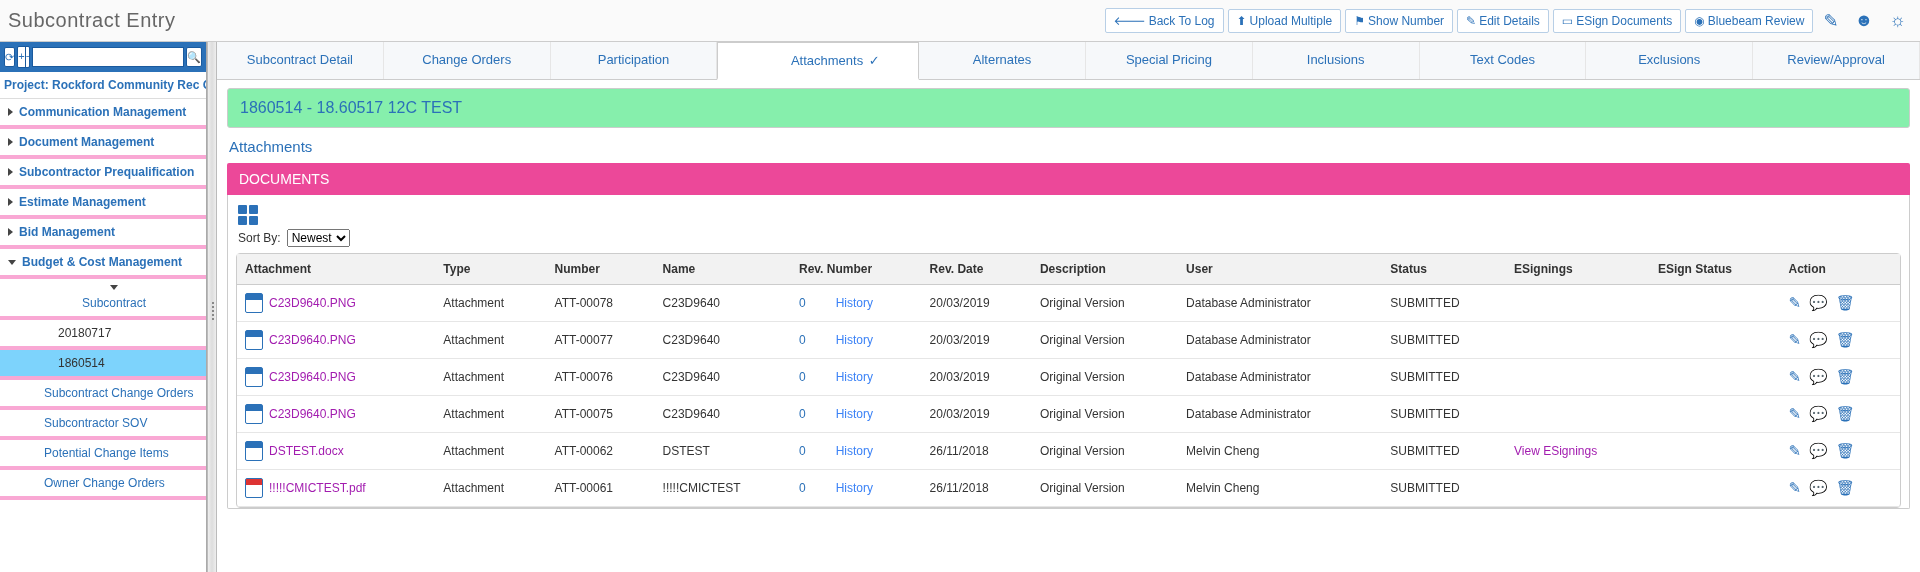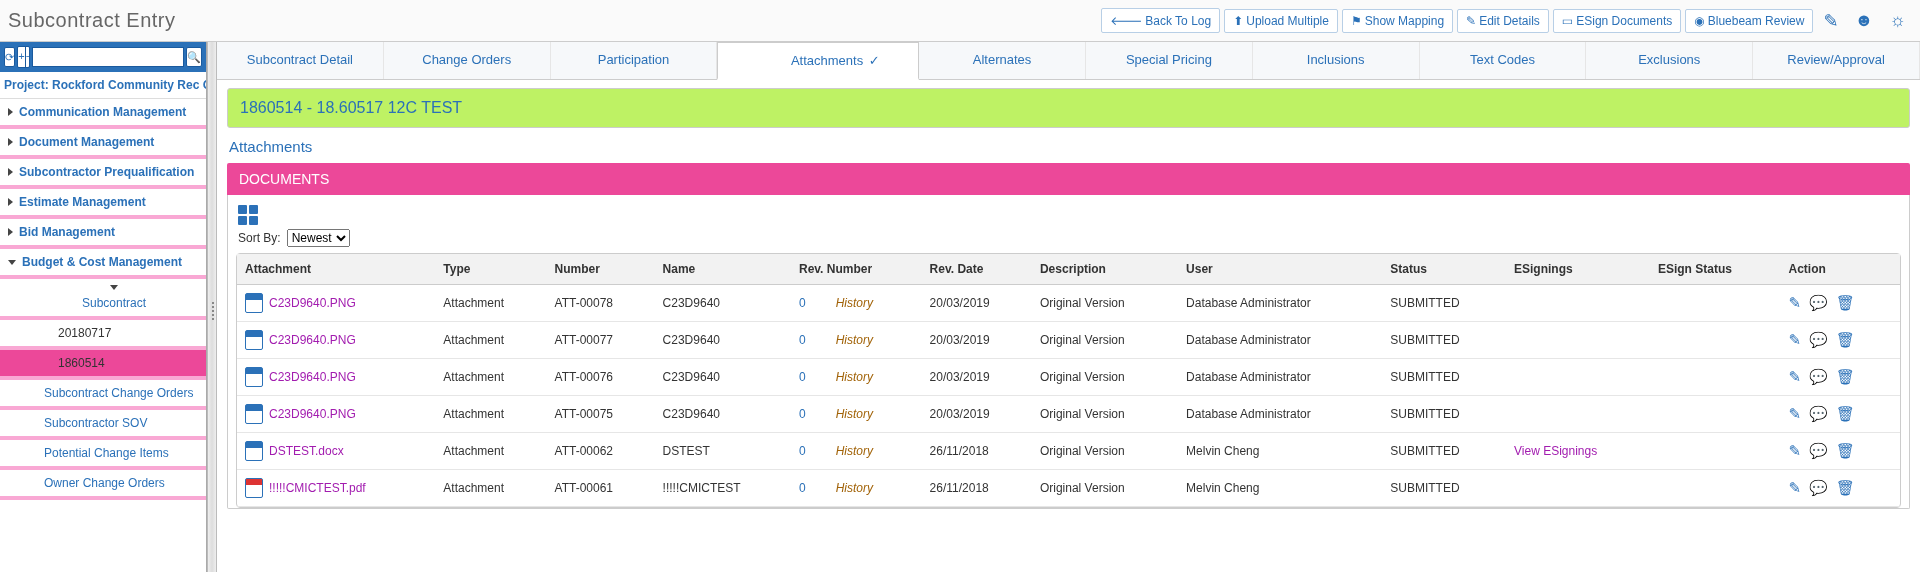--- a/index.html
+++ b/index.html
@@ -15,34 +15,34 @@
 .st-btn { background: #fff; border: 1px solid #1a5a9e; color: #2b71b8; width: 20px; height: 20px; font-size: 11px; text-align: center; line-height: 18px; cursor: pointer; border-radius: 2px; }
 .st-dash { display:flex; border: 1px solid #1a5a9e; border-radius:2px; overflow:hidden;}
 .st-dash .st-btn { border:none; border-right:1px solid #1a5a9e; border-radius:0;}
 .st-dash .st-btn:last-child { border-right:none;}
 .st-search { flex: 1; height: 20px; border: 1px solid #1a5a9e; padding: 0 4px; font-size: 11px; }
 .project-label { background: #fff; color: #2b71b8; font-weight: bold; font-size: 12px; padding: 6px 4px; border-bottom: 1px solid #ddd; white-space: nowrap; overflow: hidden; }
 .tree { flex: 1; overflow-y: auto; }
 .tree-item { padding: 6px 6px 6px 8px; border-bottom: 4px solid #f9a8d4; color: #2b71b8; font-weight: bold; cursor: pointer; display: flex; align-items: center; gap: 6px; }
 .tree-sub { padding-left: 28px; font-weight: normal; flex-direction: column; }
 .tree-leaf { padding-left: 58px; font-weight: normal; color: #333; }
-.tree-leaf.sel { background: #ec4899; }
+.tree-leaf.sel { background: #7dd3fc; }
 .tree-leaf2 { padding-left: 44px; font-weight: normal; color: #2b71b8; }
 .tri { width: 0; height: 0; display: inline-block; }
 .tri-right { border-top: 4px solid transparent; border-bottom: 4px solid transparent; border-left: 5px solid #444; }
 .tri-down { border-left: 4px solid transparent; border-right: 4px solid transparent; border-top: 5px solid #444; }
 .splitter { width: 10px; background: linear-gradient(to right,#eee,#ddd,#eee); border-left:1px solid #bbb; border-right:1px solid #bbb; cursor: col-resize; position:relative;}
 .splitter::after{content:"";position:absolute;left:3px;top:50%;width:4px;height:20px;background:radial-gradient(#888 1px,transparent 1px);background-size:4px 4px;transform:translateY(-50%);}
 .main { flex: 1; display: flex; flex-direction: column; overflow: hidden; }
 .tabs { display: flex; background: #f6f8fa; border-bottom: 1px solid #ccc; }
 .tab { flex: 1; padding: 10px 6px; text-align: center; color: #2b71b8; font-size: 13px; cursor: pointer; border-right: 1px solid #e6e6e6; }
 .tab.active { background: #fff; border-bottom: 2px solid #fff; border-top: 1px solid #ccc; border-left:1px solid #ccc; border-right:1px solid #ccc; margin-bottom:-1px;padding-left:40px;}
 .tab .chk { color: #2b71b8; margin-left: 2px; }
 .content { padding: 8px 10px; overflow: auto; flex: 1; }
-.subc-title { border: 1px solid #ccc; border-radius: 3px; padding: 10px 12px; color: #2b71b8; font-size: 16px; margin-bottom: 10px; background:#bef264;}
+.subc-title { border: 1px solid #ccc; border-radius: 3px; padding: 10px 12px; color: #2b71b8; font-size: 16px; margin-bottom: 10px; background:#86efac;}
 .section-title { color: #2b71b8; font-size: 15px; margin: 6px 0 8px 2px; }
 .doc-bar { background: #ec4899; color: #fff; padding: 8px 12px; font-size: 14px; font-weight: 500; border-radius:2px 2px 0 0;}
 .doc-box { border: 1px solid #ccc; border-top: none; padding: 6px 8px 0 8px; border-radius:0 0 2px 2px;}
 .grid-icon { display: inline-grid; grid-template-columns: 9px 9px; grid-template-rows: 9px 9px; gap: 2px; cursor:pointer; margin:4px 0 2px 2px;}
 .grid-icon span { background: #2b71b8; border-radius:1px;}
 .sortby { margin: 2px 0 6px 2px; display:flex; align-items:center; gap:6px; font-size:12px;}
 .sortby select { font-size: 12px; }
 .tbl-wrap { border: 1px solid #ccc; border-radius:4px; }
 table { width: 100%; border-collapse: collapse; font-size: 12px; }
 th { text-align: left; padding: 8px 8px; background: #f2f2f2; border-bottom: 1px solid #ccc; color: #333; font-weight: bold; white-space: nowrap; }
@@ -50,39 +50,39 @@
 td.link, td.link a { color: #a21caf; }
 .att-cell { display: flex; align-items: center; gap: 6px; }
 .file-ico { width: 18px; height: 20px; background: #fff; border:1px solid #2b71b8; border-radius:2px; position:relative; display:inline-block;}
 .file-ico::before{content:"";position:absolute;top:0;left:0;width:100%;height:6px;background:#2b71b8;}
 .file-ico.pdf::before{background:#d33;}
 .file-ico.doc::before{background:#2b71b8;}
 .actions { display: flex; gap: 8px; color: #2b71b8; font-size: 15px; }
 .actions span { cursor: pointer; }
 .rev-col { display:flex; gap:30px; }
 .rev-num{ color:#2b71b8; }
-.history-link{ color:#a16207; cursor:pointer;font-style:italic;}
+.history-link{ color:#3b82f6; cursor:pointer;}
 </style>
 </head>
 <body>
 
 <div class="header">
   <div class="page-title">Subcontract Entry</div>
   <div class="header-right">
     <button class="hbtn">
         <span>🡐</span>
         <span>Back To Log</span>
       </button>
     <button class="hbtn">
         <span>⬆</span>
         <span>Upload Multiple</span>
       </button>
     <button class="hbtn">
         <span>⚑</span>
-        <span>Show Mapping</span>
+        <span>Show Number</span>
       </button>
     <button class="hbtn">
         <span>✎</span>
         <span>Edit Details</span>
       </button>
     <button class="hbtn">
         <span>▭</span>
         <span>ESign Documents</span>
       </button>
     <button class="hbtn">

